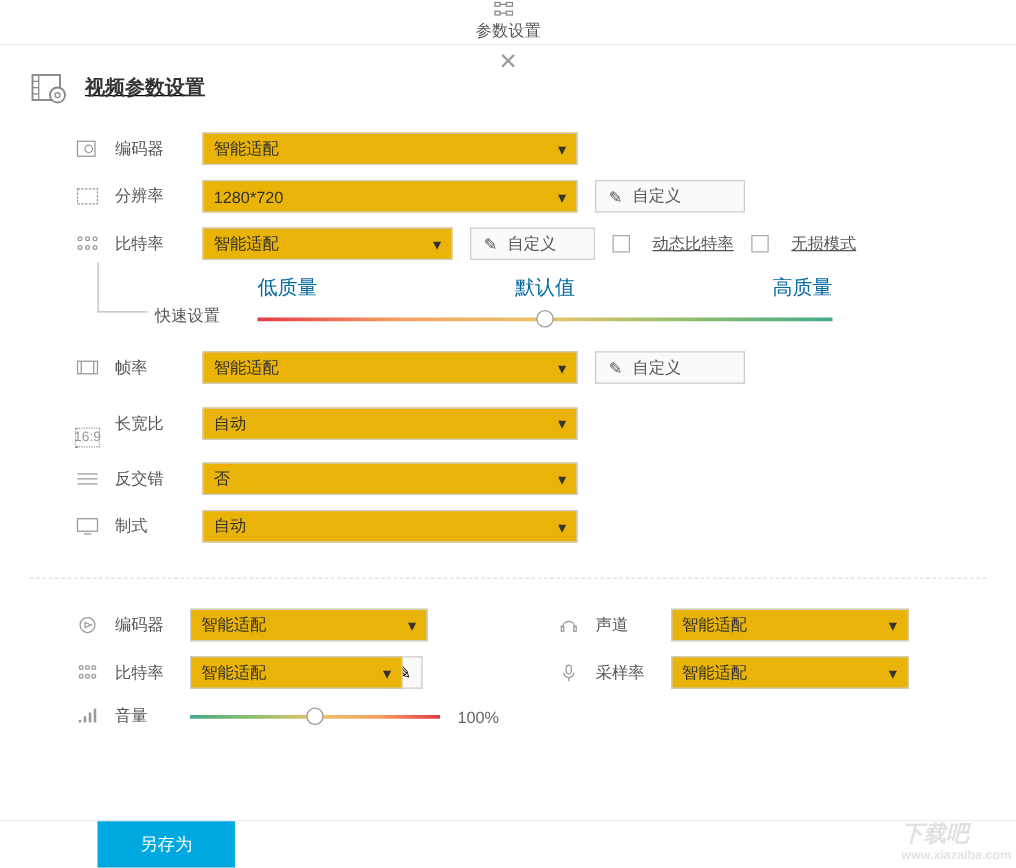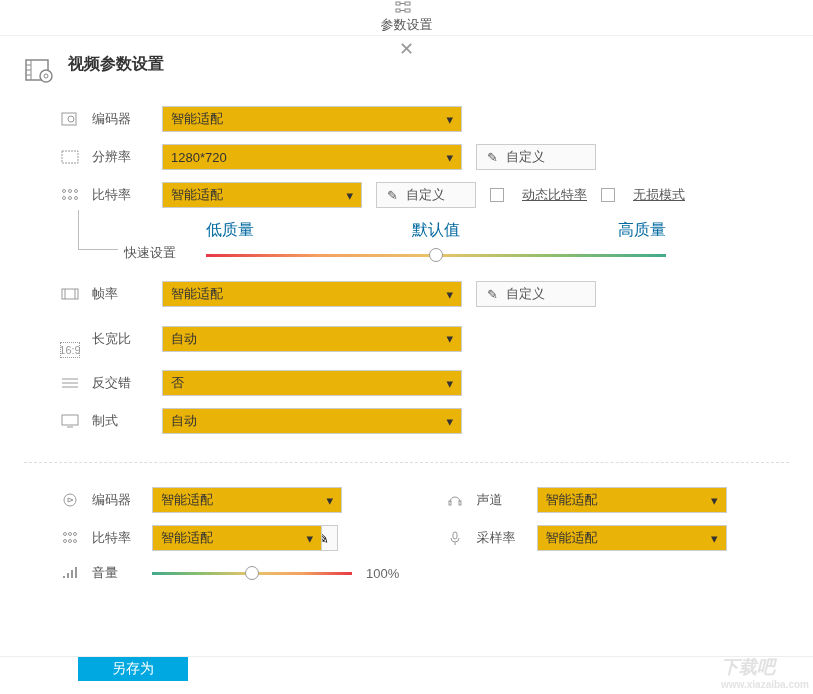--- a/index.html
+++ b/index.html
@@ -5,21 +5,21 @@
 * { margin: 0; padding: 0; box-sizing: border-box; font-family: "Microsoft YaHei", "SimSun", sans-serif; }
 body { background: #fff; width: 813px; height: 694px; overflow: hidden; position: relative; }
 
 .titlebar { height: 36px; display: flex; align-items: center; padding: 0 12px; border-bottom: 1px solid #f0f0f0; flex-direction: column; }
 .titlebar .icon { width: 16px; height: 16px; margin-right: 8px; }
 .titlebar .title { font-size: 13px; color: #555; flex: 1; }
 .titlebar .close { font-size: 18px; color: #999; cursor: pointer; padding: 4px 8px; }
 
 .content { padding: 18px 24px 0 24px; height: 620px; overflow-y: auto; }
 
-.section-header { display: flex; align-items: flex-start; margin-bottom: 20px; }
+.section-header { display: flex; align-items: center; margin-bottom: 20px; text-decoration: underline; }
 .section-header .sicon { width: 32px; height: 32px; margin-right: 12px; }
 .section-header .stitle { font-size: 16px; font-weight: bold; color: #333; }
 
 .form-row { display: flex; align-items: center; margin-bottom: 12px; padding-left: 36px; }
 .form-row .ficon { width: 20px; height: 16px; margin-right: 12px; display:flex; align-items:center; justify-content:center; }
 .form-row .flabel { width: 70px; font-size: 13px; color: #555; }
 .form-row .controls { display: flex; align-items: center; gap: 14px; flex: 1; }
 
 .dropdown { height: 26px; border: 1px solid #ccc; background: #eab308; display: flex; align-items: center; padding: 0 8px; font-size: 13px; color: #333; cursor: pointer; position: relative; }
 .dropdown.w1 { width: 300px; }
@@ -51,21 +51,21 @@
 .volume-value { font-size: 13px; color: #666; margin-left: 14px; }
 
 .divider { height: 1px; border-top: 1px dashed #ddd; margin: 28px 0 24px 0; }
 
 .audio-grid { display: grid; grid-template-columns: 1fr 1fr; gap: 12px 40px; padding-left: 36px; }
 .audio-cell { display: flex; align-items: center; }
 .audio-cell .ficon { width: 20px; height: 16px; margin-right: 12px; display:flex; align-items:center; justify-content:center;}
 .audio-cell .flabel { width: 60px; font-size: 13px; color: #555; }
 
 .footer { position: absolute; bottom: 0; left: 0; right: 0; height: 38px; display: flex; justify-content: space-between; padding: 0 0; border-top: 1px solid #eee; }
-.footer-btn { min-width: 110px; height: 24px; display: flex; align-items: center; justify-content: center; font-size: 14px; color: #fff; cursor: pointer; }
+.footer-btn { min-width: 110px; height: 38px; display: flex; align-items: center; justify-content: center; font-size: 14px; color: #fff; cursor: pointer; }
 .footer-btn.save { background: #00a8e1; margin-left: 78px; }
 .footer-btn.ok { background: #00a8e1; margin-right: 20px; }
 
 .watermark { position: absolute; right: 4px; bottom: 4px; font-size: 18px; color: rgba(200,200,200,0.55); pointer-events: none; font-style: italic; font-weight: bold; }
 .watermark .sub { font-size: 10px; display:block; font-style: normal; color: rgba(200,200,200,0.5); }
 
 svg { display: block; }
 </style>
 </head>
 <body>

